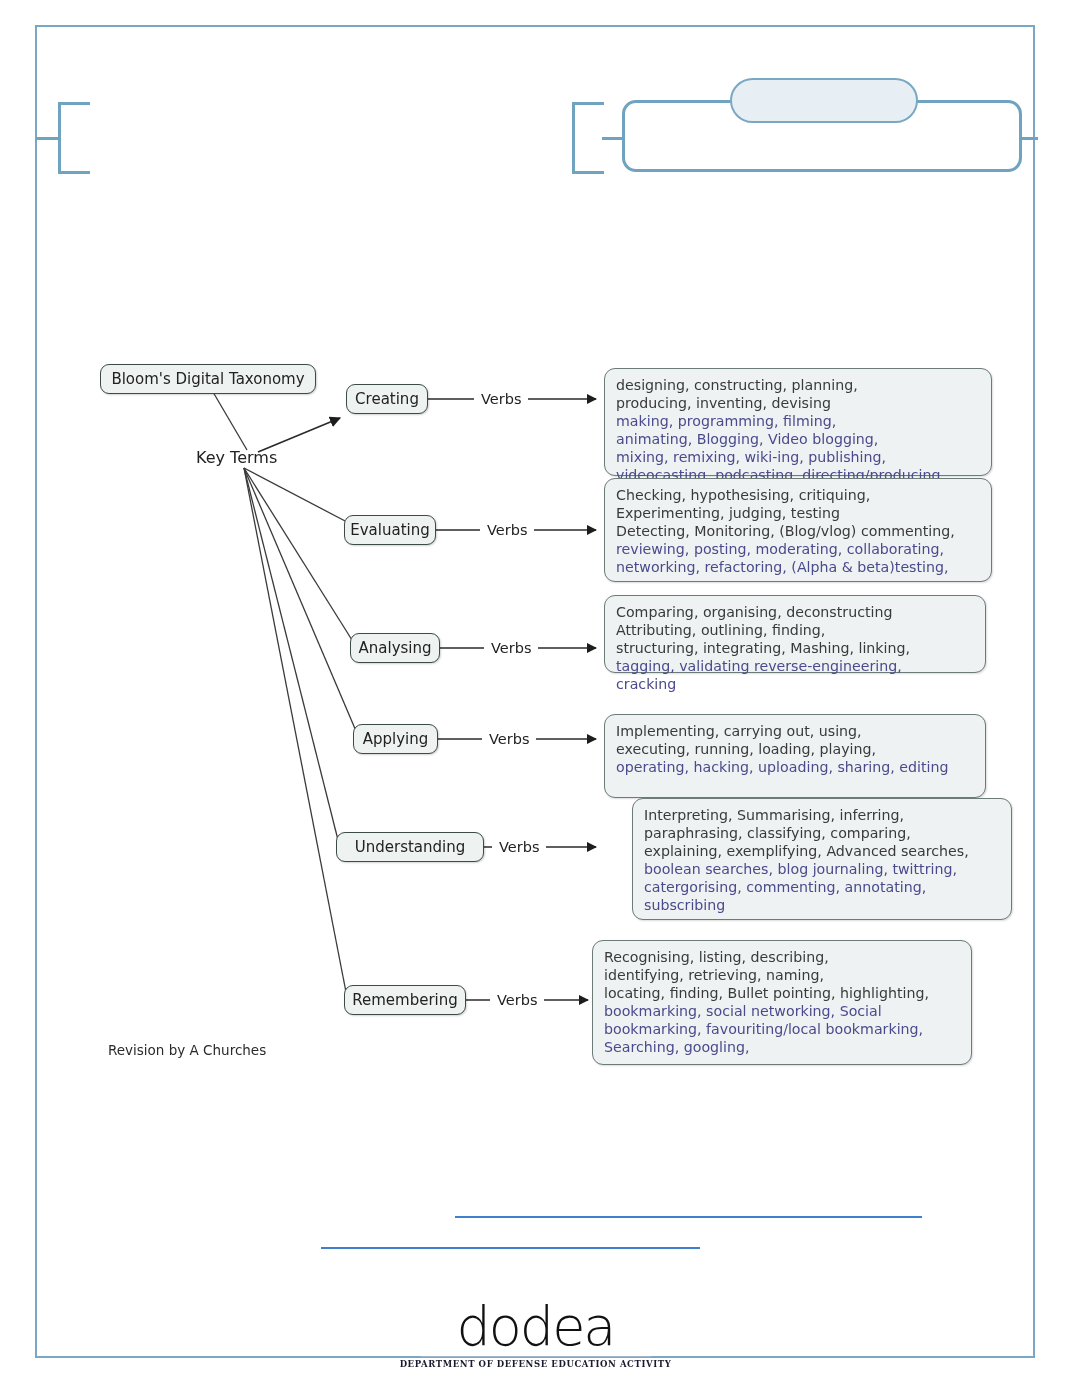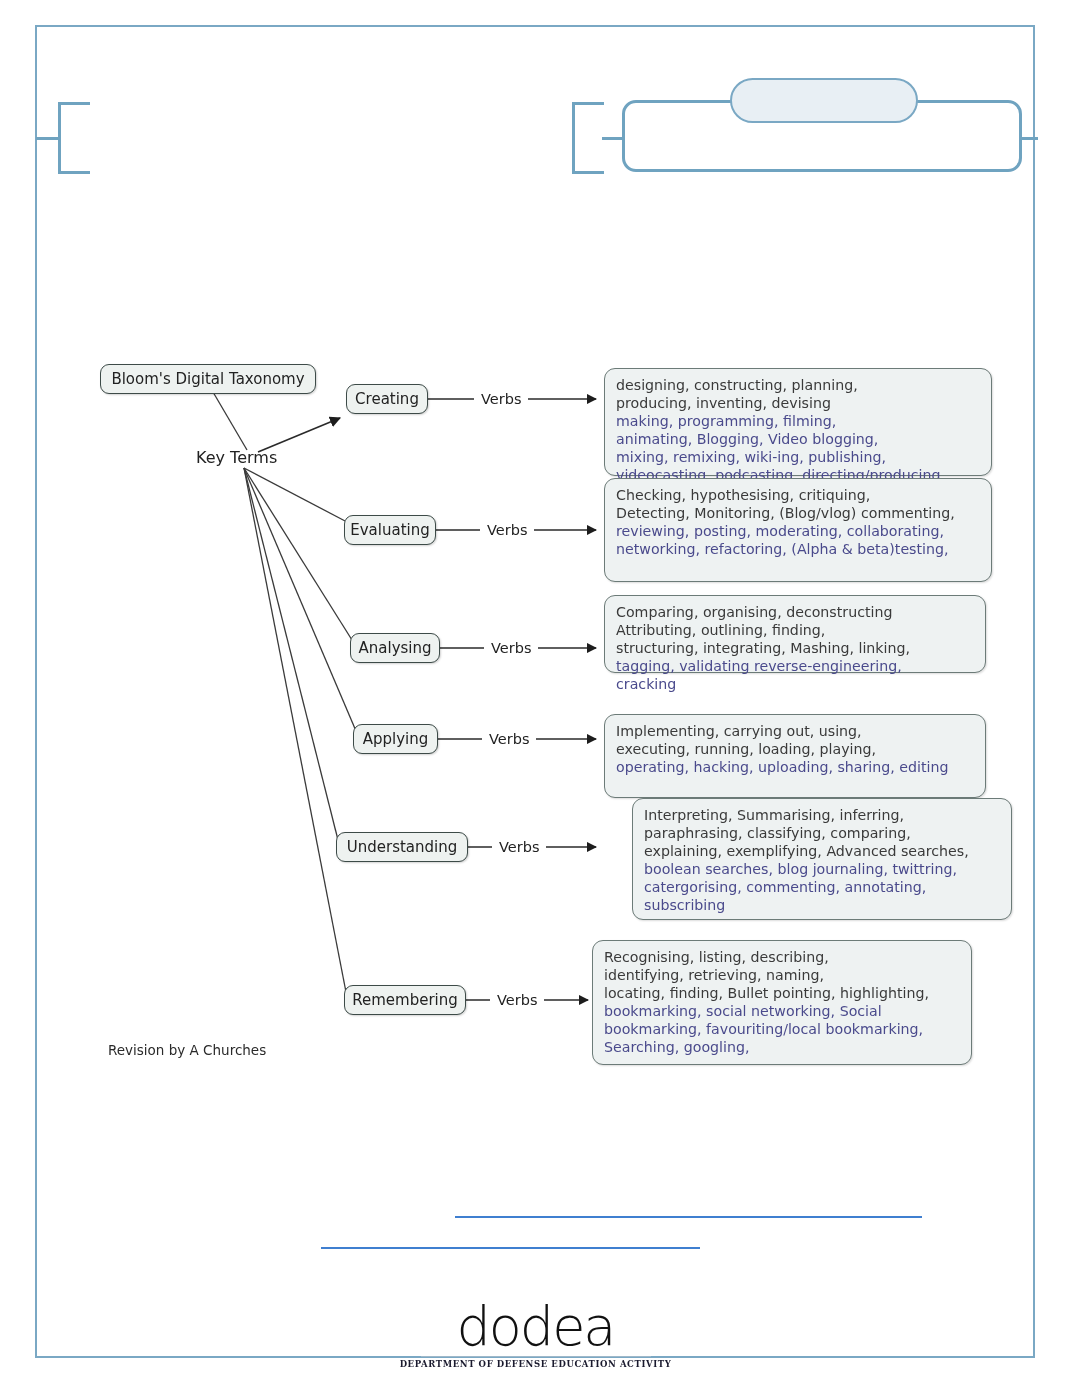--- a/index.html
+++ b/index.html
@@ -250,21 +250,21 @@
     <span>Verbs</span>
   </div>
 
   <div class="node-box" style="left:353px; top:724px; width:85px; height:30px;">
     <span>Applying</span>
   </div>
   <div class="verb-label" style="left:489px; top:731px;">
     <span>Verbs</span>
   </div>
 
-  <div class="node-box" style="left:336px; top:832px; width:132px; height:30px;">
+  <div class="node-box" style="left:336px; top:832px; width:148px; height:30px;">
     <span>Understanding</span>
   </div>
   <div class="verb-label" style="left:499px; top:839px;">
     <span>Verbs</span>
   </div>
 
   <div class="node-box" style="left:344px; top:985px; width:122px; height:30px;text-align:right;">
     <span>Remembering</span>
   </div>
   <div class="verb-label" style="left:497px; top:992px;">
@@ -275,20 +275,21 @@
     <div class="ln">designing, constructing, planning,</div>
     <div class="ln">producing, inventing, devising</div>
     <div class="ln blue">making, programming, filming,</div>
     <div class="ln blue">animating, Blogging, Video blogging,</div>
     <div class="ln blue">mixing, remixing, wiki-ing, publishing,</div>
     <div class="ln blue">videocasting, podcasting, directing/producing</div>
   </div>
 
   <div class="content-box" style="left:604px; top:478px; width:388px; height:104px;">
     <div class="ln">Checking, hypothesising, critiquing,</div>
+    <div class="ln">Experimenting, judging, testing</div>
     <div class="ln">Detecting, Monitoring, (Blog/vlog) commenting,</div>
     <div class="ln blue">reviewing, posting, moderating, collaborating,</div>
     <div class="ln blue">networking, refactoring, (Alpha &amp; beta)testing,</div>
   </div>
 
   <div class="content-box" style="left:604px; top:595px; width:382px; height:78px;">
     <div class="ln">Comparing, organising, deconstructing</div>
     <div class="ln">Attributing, outlining, finding,</div>
     <div class="ln">structuring, integrating, Mashing, linking,</div>
     <div class="ln blue">tagging, validating reverse-engineering,</div>

